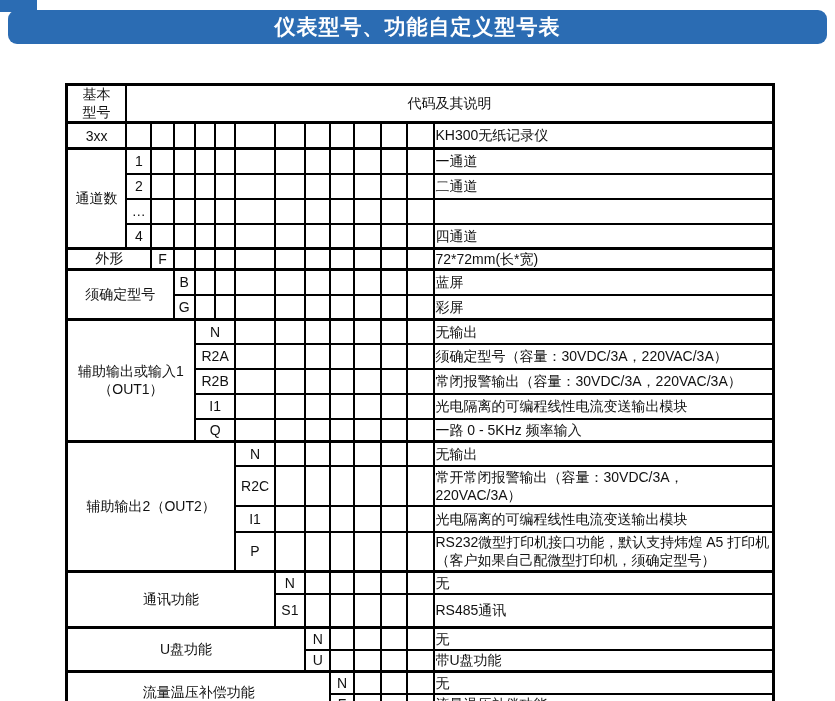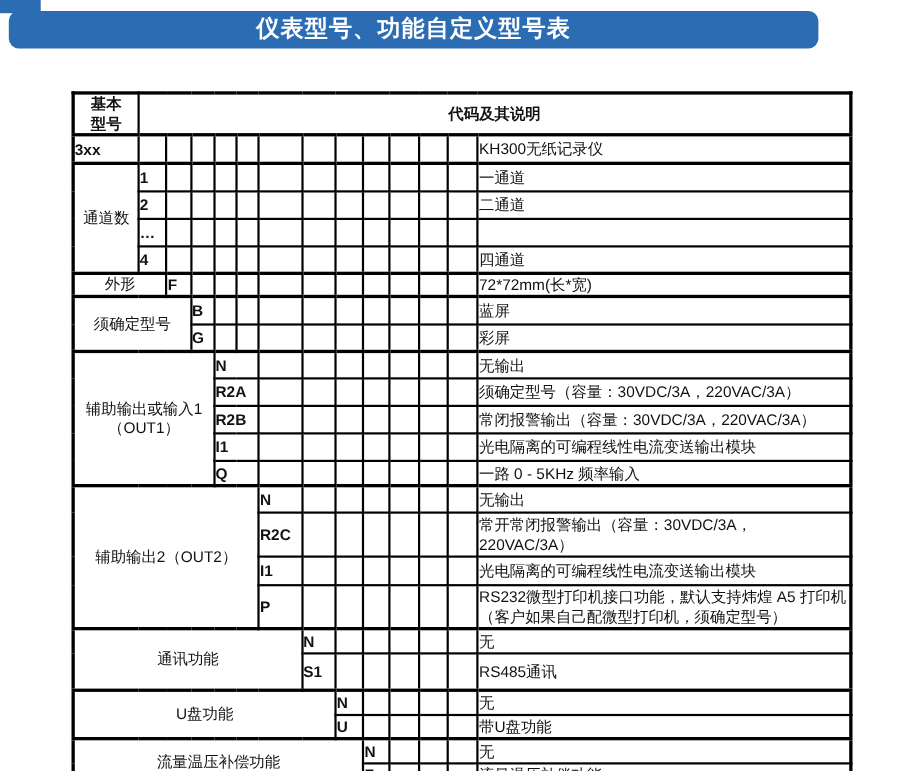--- a/index.html
+++ b/index.html
@@ -10,21 +10,21 @@
     font-family: "Liberation Sans", "DejaVu Sans", sans-serif;
     color: #111;
     overflow: hidden;
   }
   .corner-frag {
     position: absolute; left: 0; top: 0;
     width: 37px; height: 12px;
   }
   .title-bar {
     position: absolute; left: 8px; top: 10px;
-    width: 736px; height: 34px;
+    width: 819px; height: 34px;
     border-radius: 9px;
     display: flex; align-items: center; justify-content: center;
   }
   .title-bar .title-text {
     color: #ffffff;
     font-size: 21px;
     font-weight: bold;
     letter-spacing: 1px;
     line-height: 34px;
   }
@@ -43,22 +43,22 @@
     font-size: 14px;
     vertical-align: middle;
     overflow: hidden;
   }
   td.lbl {
     text-align: center;
     white-space: pre-line;
     line-height: 1.25;
   }
   td.code {
-    text-align: left;
-    font-weight: bold;
+    text-align: center;
+    font-weight: normal;
     font-size: 14px;
     margin-top: 28px;
   }
   td.desc {
     text-align: left;
     padding: 1px 4px 1px 6px;
     white-space: pre-line;
     line-height: 1.3;
     margin-top: 20px;
   }
@@ -86,21 +86,21 @@
         <col style="width: 39px;">
         <col style="width: 30px;">
         <col style="width: 25px;">
         <col style="width: 23px;">
         <col style="width: 27px;">
         <col style="width: 26px;">
         <col style="width: 27px;">
         <col style="width: 335px;">
       </colgroup>
     <tbody>
-        <tr style="height: 32px; font-weight: bold;">
+        <tr style="height: 32px;">
           <td class="lbl">基本
 型号</td>
           <td class="lbl" colspan="13">代码及其说明</td>
         </tr>
         <tr class="sec" style="height: 26px;">
           <td class="code">3xx</td>
           <td class="empty"></td>
           <td class="empty"></td>
           <td class="empty"></td>
           <td class="empty"></td>

